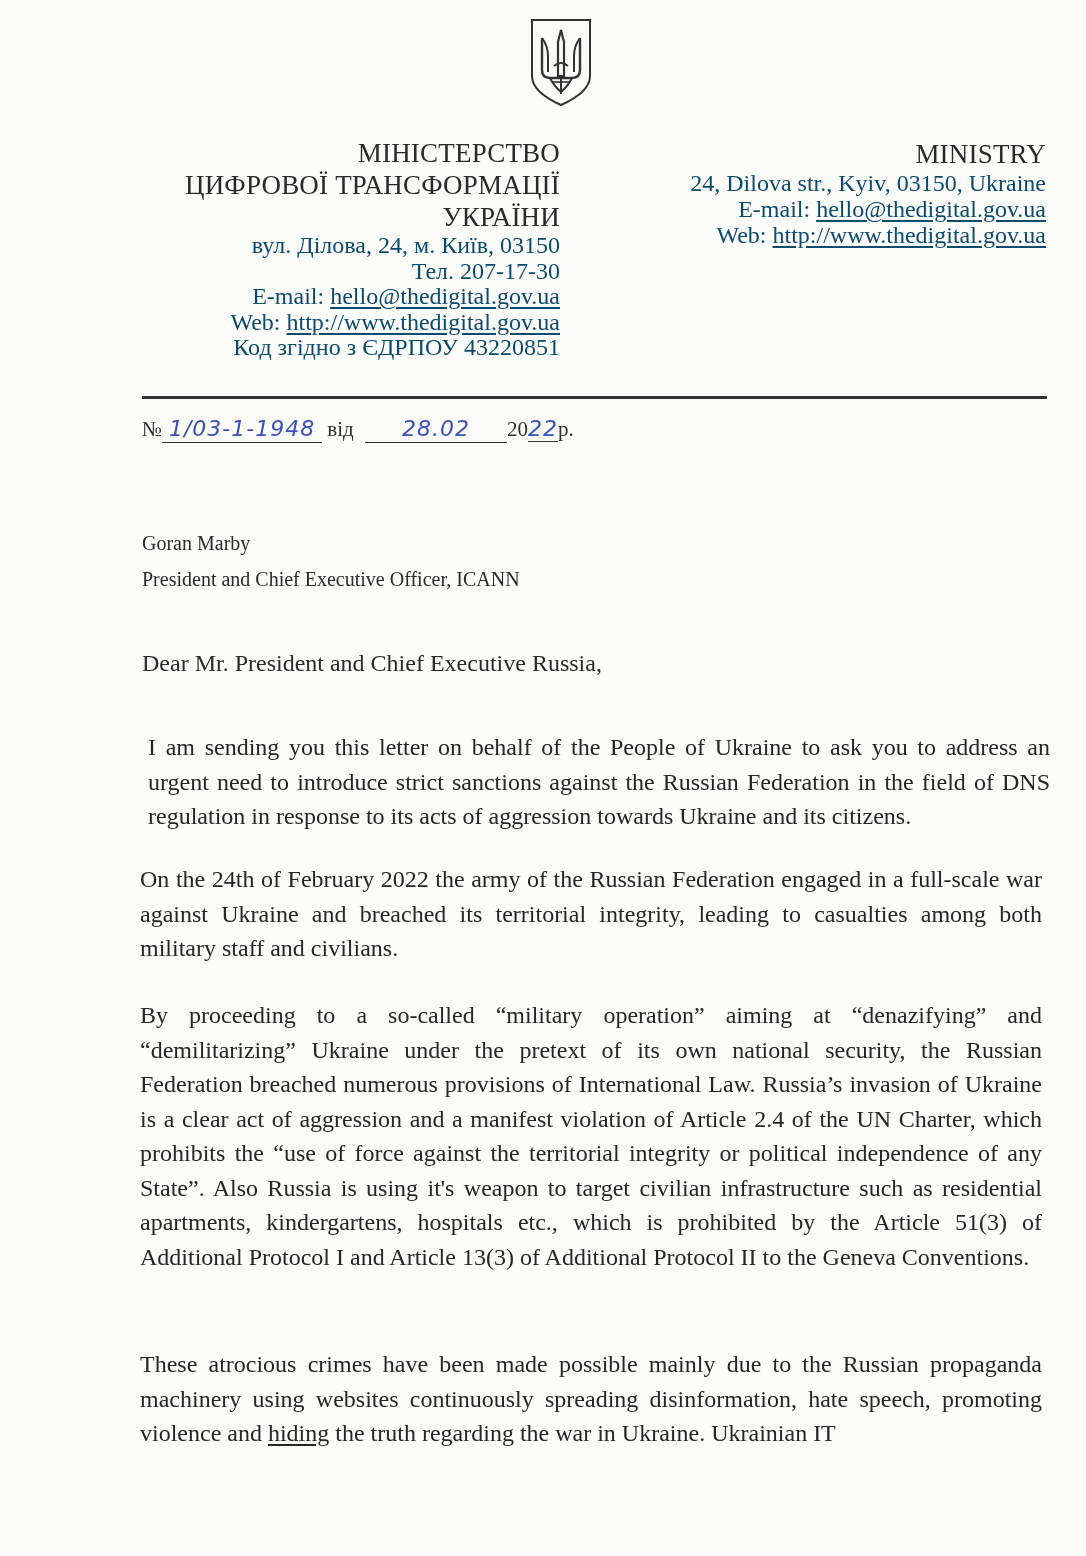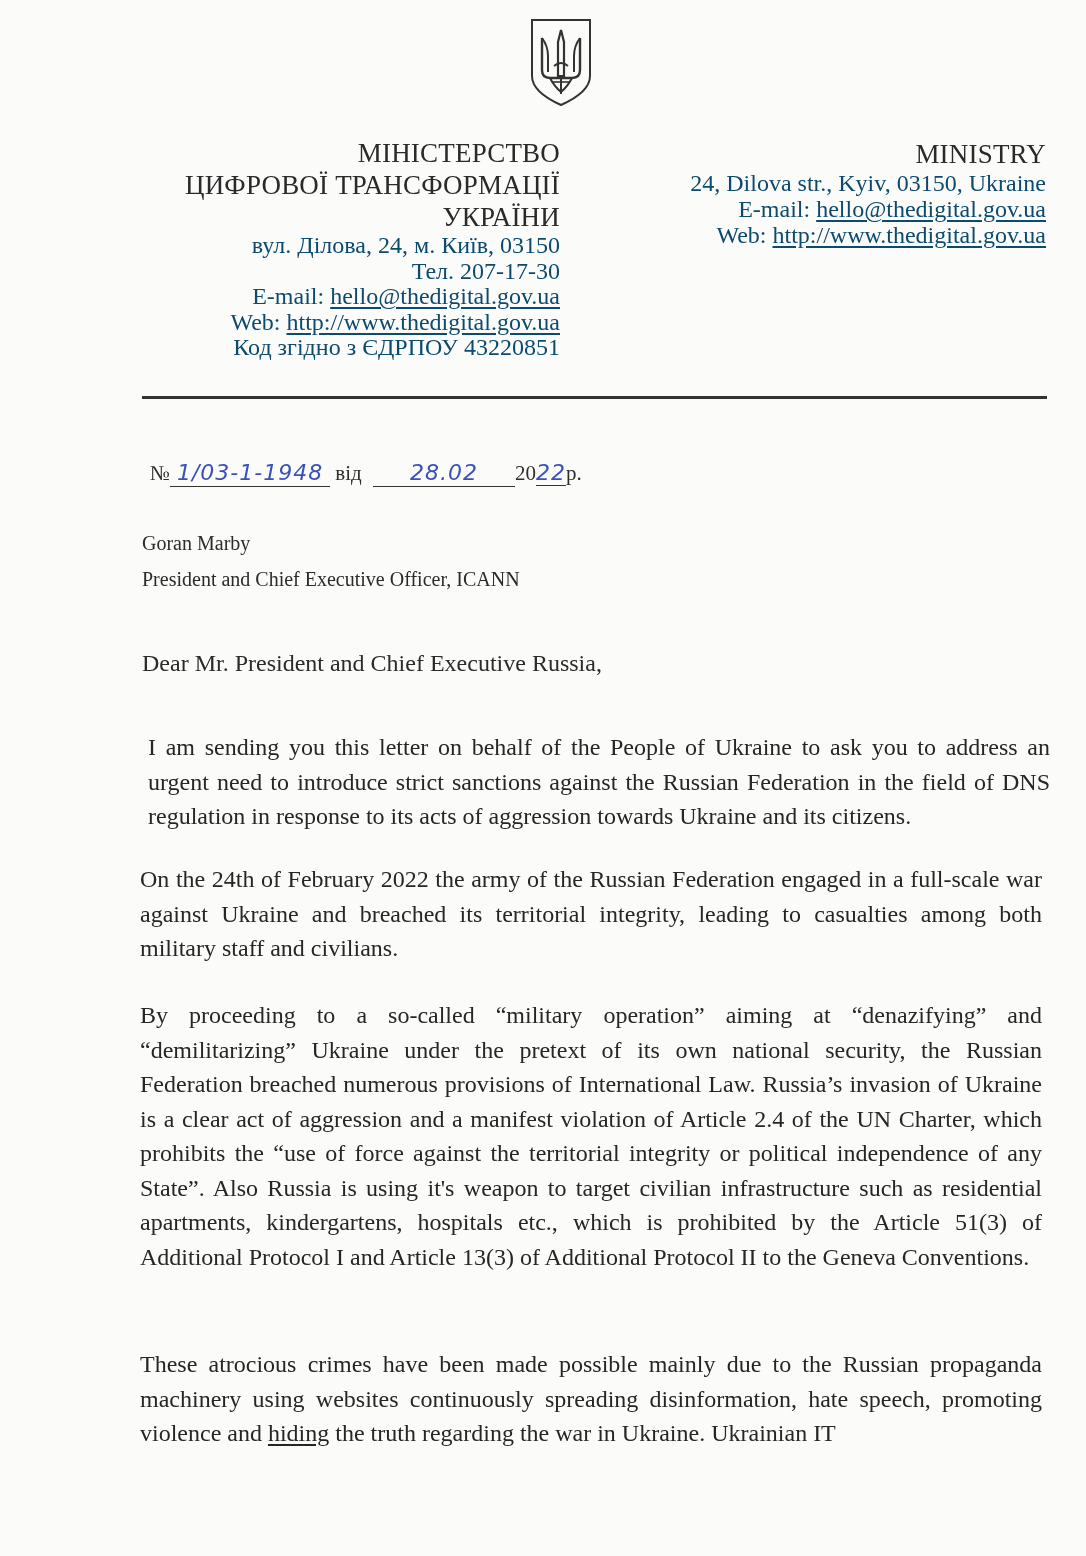--- a/index.html
+++ b/index.html
@@ -20,23 +20,22 @@
   .hdr-right { left: 560px; top: 138px; width: 486px; }
   .hdr-title { font-size: 27px; line-height: 32px; letter-spacing: 0.2px; color: #2a2a2a; }
   .hdr-info { font-size: 24px; line-height: 25.5px; color: #0c4a6e; }
   .hdr-right .hdr-info { line-height: 26px; }
   .u { text-decoration: underline; text-underline-offset: 3px; }
   .rule {
     position: absolute; left: 142px; top: 396px; width: 905px; height: 3px;
     background: #333;
   }
   .ref {
-    position: absolute; left: 150px; top: 416px; font-size: 21px; white-space: nowrap;
+    position: absolute; left: 142px; top: 416px; font-size: 21px; white-space: nowrap;
     color: #2e2e2e;
-    margin-top: 44px;
   }
   .ref .hand {
     font-family: "DejaVu Sans", sans-serif; font-style: italic; color: #3a52b8;
     font-size: 22px; letter-spacing: 1px;
   }
   .ref .blank { display: inline-block; border-bottom: 1.5px solid #333; text-align: center; }
   .ref .num { width: 160px; }
   .ref .date { width: 142px; margin-left: 6px; }
   .ref .yr { border-bottom: 1.5px solid #333; }
   .addressee {

